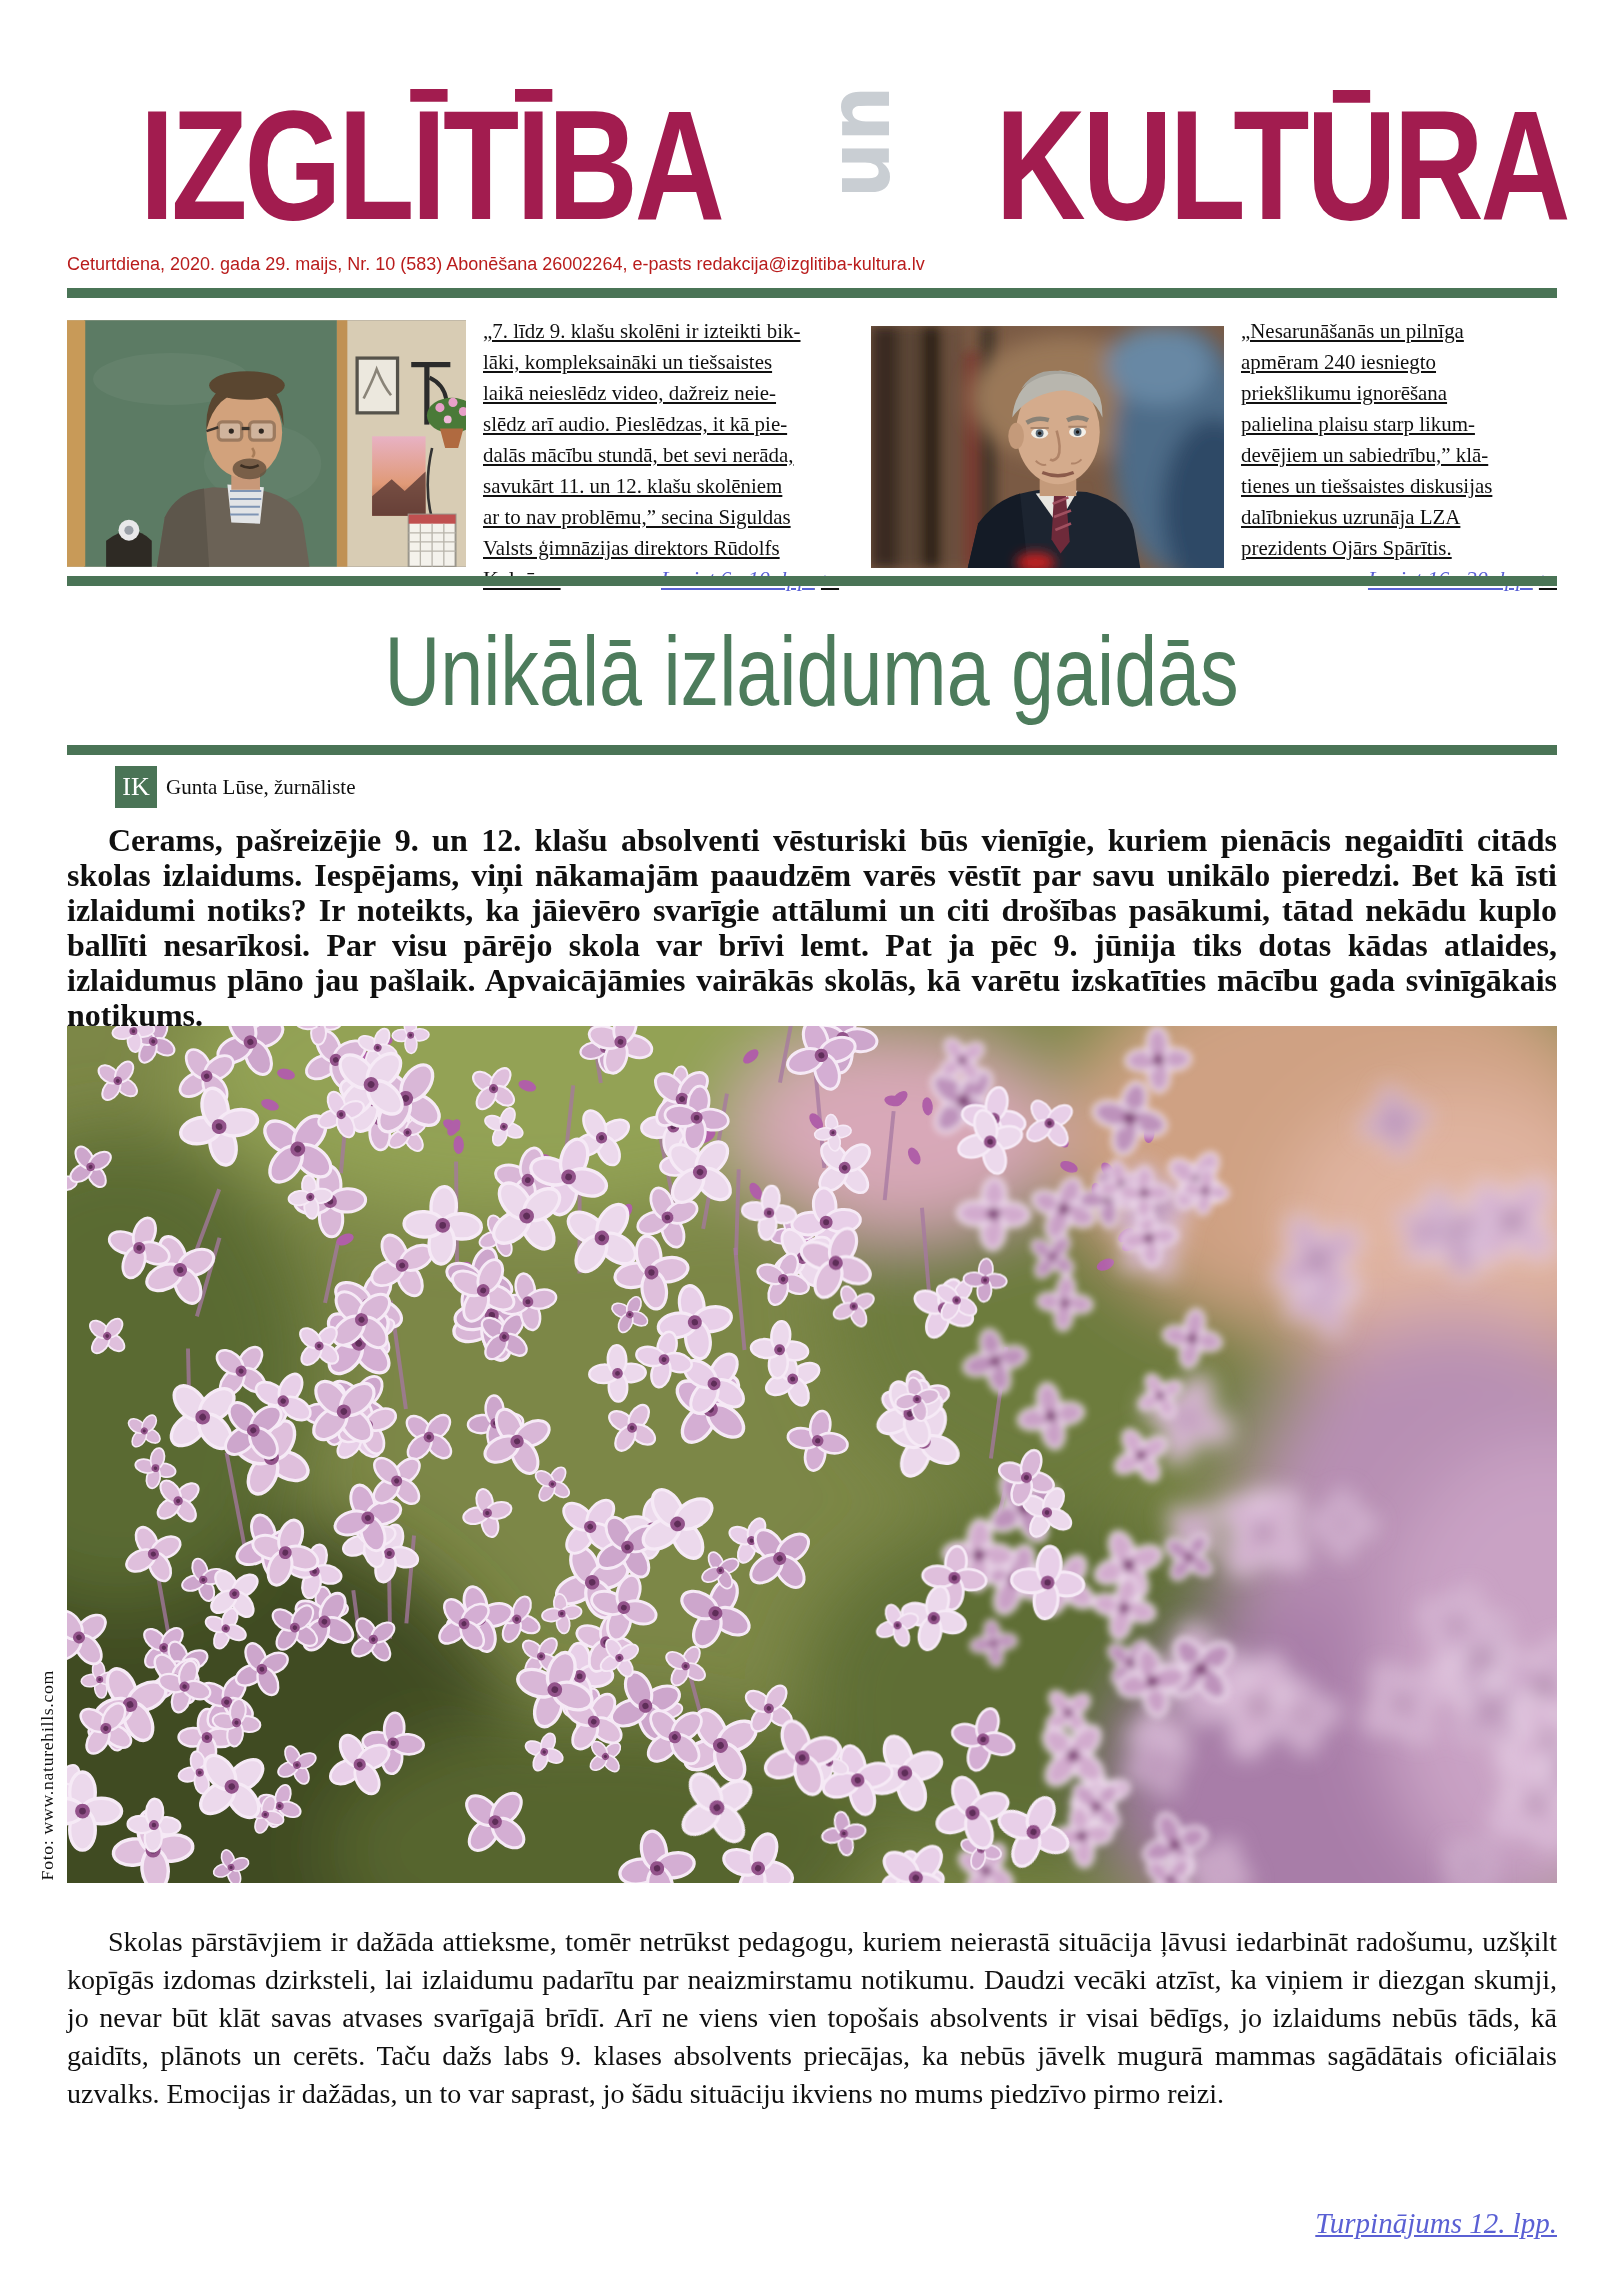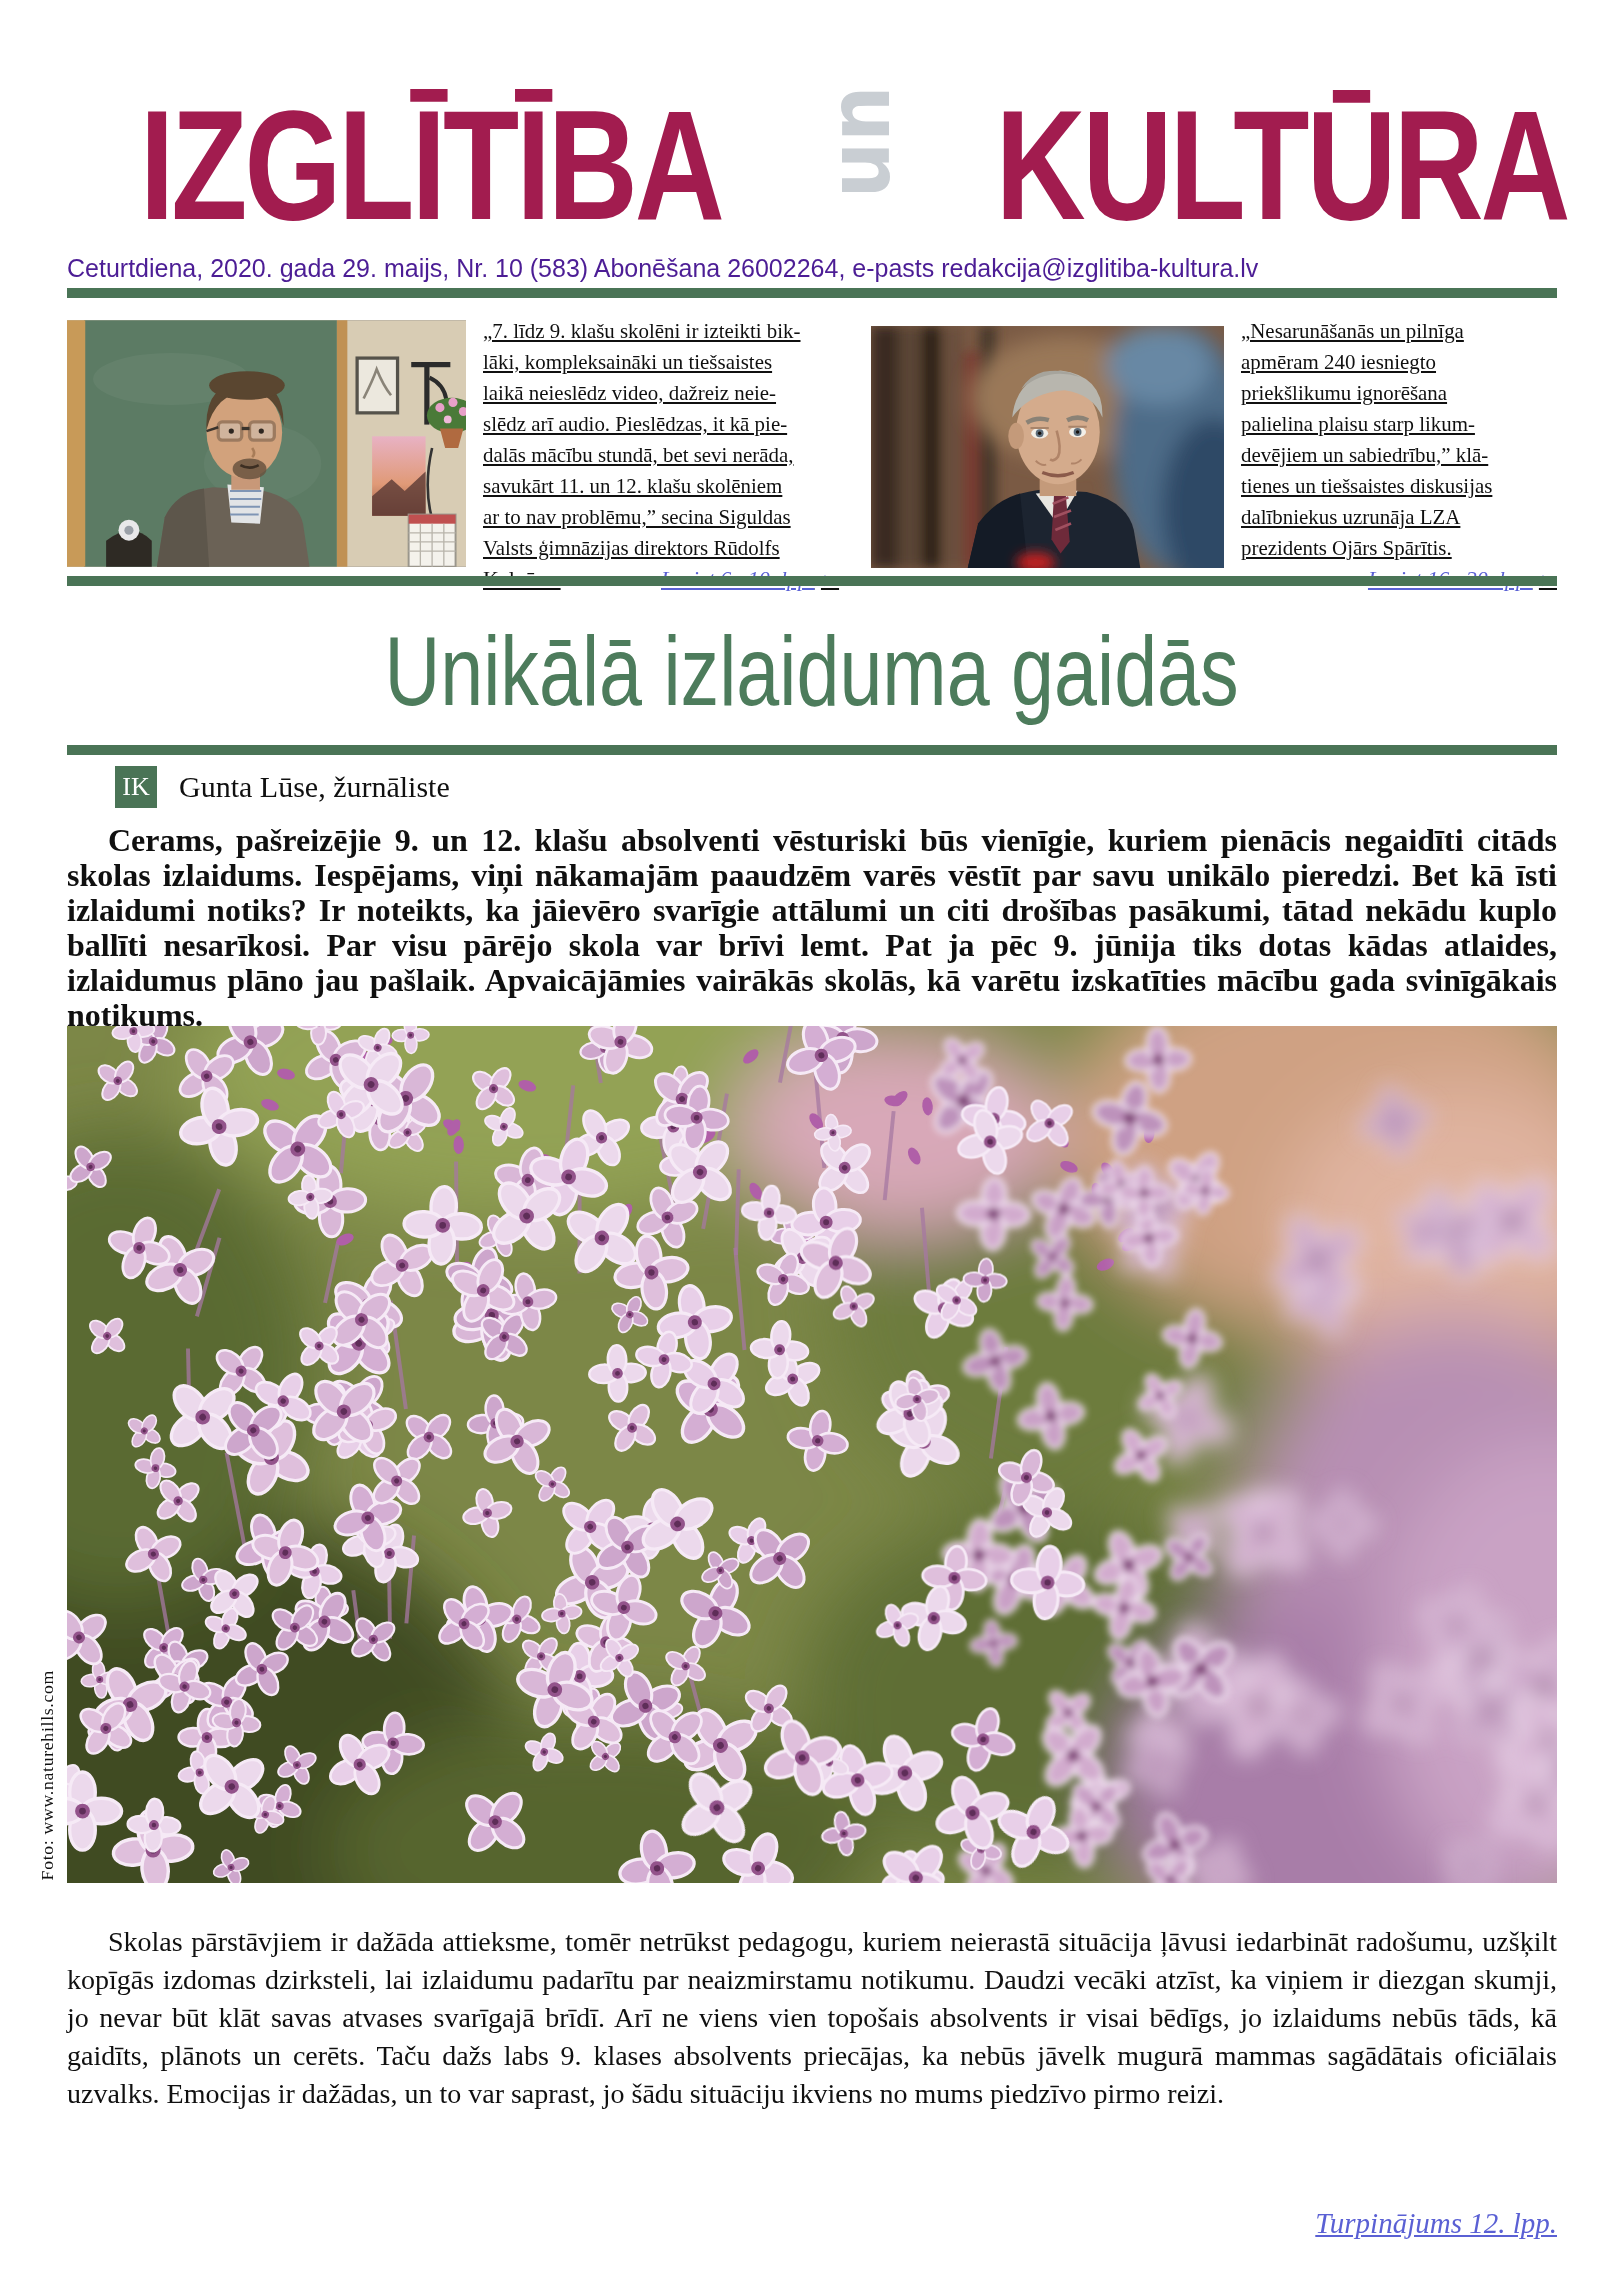--- a/index.html
+++ b/index.html
@@ -8,21 +8,21 @@
   .content{position:absolute;left:67px;width:1490px;}
 
   
   .masthead{top:27px;height:216px;display:flex;align-items:flex-end;justify-content:flex-start;gap:22px;}
   .mast-word{font-family:"Liberation Sans",sans-serif;font-weight:700;font-size:156px;line-height:1;
     color:#a21c4f;letter-spacing:-3.9px;display:inline-block;transform:scaleX(.80);transform-origin:center bottom;white-space:nowrap;}
   .mast-un{font-family:"DejaVu Sans",sans-serif;font-weight:700;font-size:86px;color:#c9ced3;
     display:inline-block;transform:rotate(-90deg) scaleX(.92);transform-origin:center center;margin:0 -18.3px 58px -18.3px;line-height:1;}
 
   
-  .dateline{top:254px;font-family:"Liberation Sans",sans-serif;font-size:25px;color:#4c1d95;letter-spacing:0;}
+  .dateline{top:254px;font-family:"Liberation Sans",sans-serif;font-size:18px;color:#b91c1c;letter-spacing:0;}
   .rule{position:absolute;left:67px;width:1490px;height:9.8px;background:#4a7456;}
   .rule1{top:288px;} .rule2{top:576px;} .rule3{top:745px;}
 
   
   .teasers{top:315px;height:258px;display:flex;}
   .teaser{display:flex;align-items:flex-start;}
   .teaser-left{width:789px;}
   .teaser-right{width:701px;margin-left:32px;}
   .tphoto{flex:none;overflow:hidden;background:#888;}
   .tphoto.l{width:399px;height:247px;margin-top:5.2px;}
@@ -35,21 +35,21 @@
 
   
   .headline{top:605px;height:137px;text-align:center;}
   .headline span{display:inline-block;font-family:"Liberation Sans",sans-serif;font-weight:400;font-size:99px;
     line-height:131px;color:#4d7c5c;transform:scaleX(.78);transform-origin:center top;white-space:nowrap;}
 
   
   .byline{top:766px;display:flex;align-items:center;}
   .ik-badge{width:42px;height:42px;background:#4a7456;color:#fff;display:flex;align-items:center;justify-content:center;
     font-family:"Liberation Serif",serif;font-size:26px;flex:none;}
-  .byline-name{margin-left:22px;font-size:30px;}
+  .byline-name{margin-left:9px;font-size:21px;}
 
   
   .lead{top:823px;font-weight:700;font-size:32px;line-height:35px;text-align:justify;}
   .lead p, .bodytext p{margin:0;text-indent:41px;}
   .bodytext{top:1923px;font-size:28px;line-height:38px;text-align:justify;}
 
   
   .mainphoto{position:absolute;left:67px;top:1026px;width:1490px;height:857px;background:#7c8747;}
   .mainphoto svg{display:block;}
   .photo-credit{position:absolute;left:-30px;bottom:2.6px;writing-mode:vertical-rl;transform:rotate(180deg);

